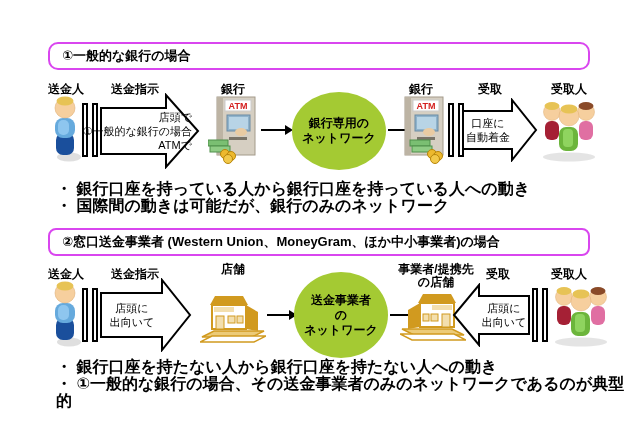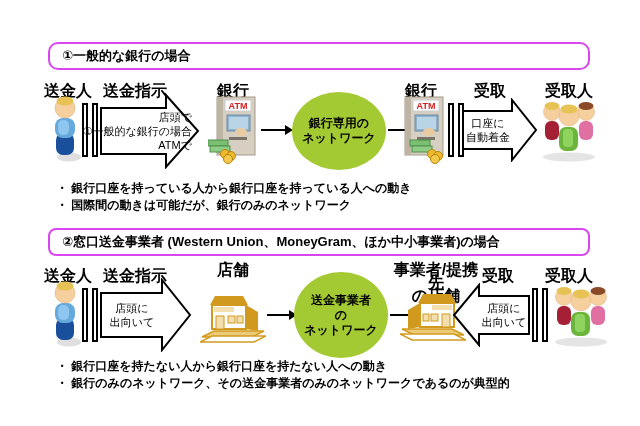--- a/index.html
+++ b/index.html
@@ -8,37 +8,37 @@
     font-family:"Liberation Sans","DejaVu Sans",sans-serif;color:#000;
   }
   .abs{position:absolute;}
   .title-box{
     position:absolute;left:48px;width:542px;height:28px;
     border:2px solid #d946ef;border-radius:10px;
     display:flex;align-items:center;padding-left:12px;box-sizing:border-box;
     font-size:13px;font-weight:bold;background:#fff;
   }
   .flow-label{
-    position:absolute;font-size:16px;font-weight:bold;text-align:center;white-space:nowrap;
+    position:absolute;font-size:12px;font-weight:bold;text-align:center;white-space:nowrap;
   }
   .flow-label.two-line{line-height:13px;white-space:normal;}
   .bars{position:absolute;display:flex;gap:4px;}
   .bar{width:6px;height:54px;background:#fff;border:2px solid #000;box-sizing:border-box;}
   .block-arrow{position:absolute;}
   .block-arrow svg{display:block;}
   .arrow-text{
     position:absolute;font-size:11px;font-weight:normal;line-height:14px;white-space:nowrap;
   }
   .net-ellipse{
     position:absolute;border-radius:50%;
     background:var(--network-green,#a4ca33);
     display:flex;flex-direction:column;align-items:center;justify-content:center;
     font-size:12px;font-weight:bold;line-height:15px;text-align:center;
   }
-  .bullets{position:absolute;left:56px;font-size:12px;font-weight:bold;line-height:17px;}
+  .bullets{position:absolute;left:56px;font-size:16px;font-weight:bold;line-height:17px;}
   .conn{position:absolute;}
 </style>
 </head>
 <body>
 
 <div class="stage">
 
   <div class="title-box" style="top:42px;">
     <span>①一般的な銀行の場合</span>
   </div>
@@ -260,16 +260,16 @@
     <circle cx="48" cy="17" r="8.5" fill="#f6cf9e" stroke="#dfae76" stroke-width="0.5"></circle>
     <ellipse cx="48" cy="11" rx="7.5" ry="4" fill="#8a4a28"></ellipse>
     <rect x="21" y="32" width="19" height="24" rx="7" fill="#6cb53c"></rect>
     <rect x="25" y="34" width="10" height="18" rx="4" fill="#8fd45f"></rect>
     <circle cx="31" cy="21" r="10" fill="#f6cf9e" stroke="#dfae76" stroke-width="0.5"></circle>
     <ellipse cx="31" cy="14" rx="8.5" ry="4.5" fill="#e7c355"></ellipse>
   </svg>
 
   <div class="bullets" style="top:358px;">
     <div>・ 銀行口座を持たない人から銀行口座を持たない人への動き</div>
-    <div>・ 銀行のみのネットワーク、その送金事業者のみのネットワークであるのが典型的</div>
+    <div>・ ①一般的な銀行の場合、その送金事業者のみのネットワークであるのが典型的</div>
   </div>
 
 </div>
 
 </body></html>

